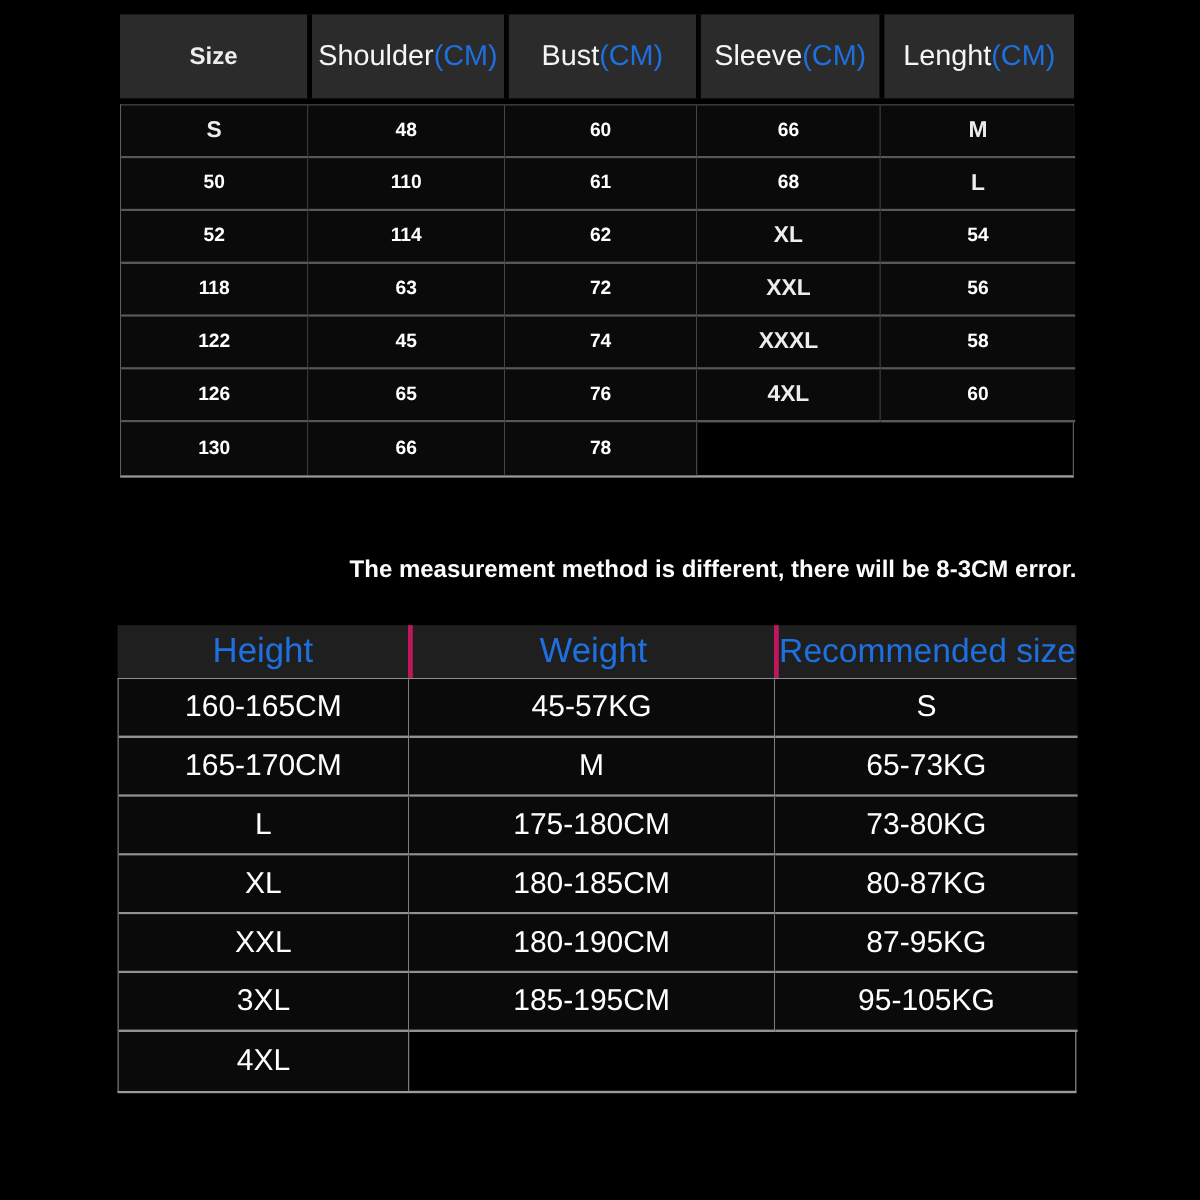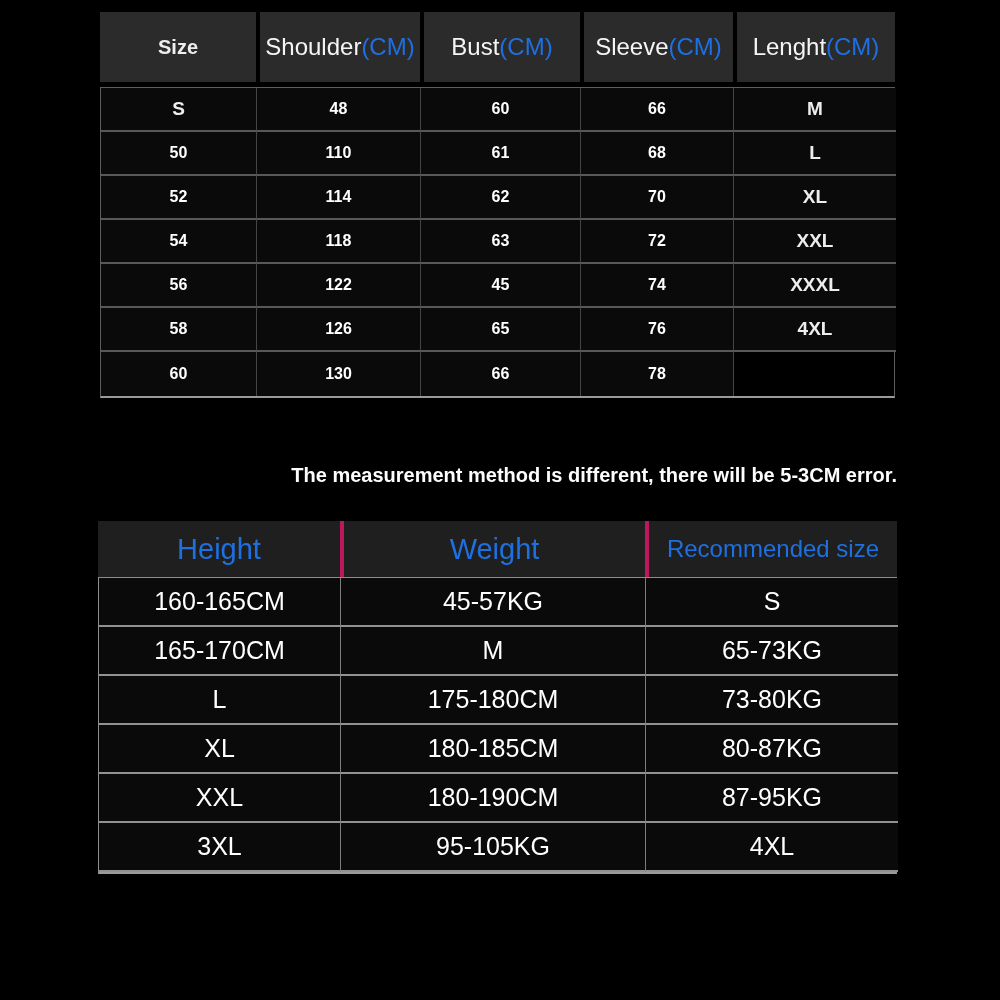--- a/index.html
+++ b/index.html
@@ -98,33 +98,33 @@
 
   
   .fit-chart {
     position: absolute;
     left: 98px;
     top: 521px;
     width: 799px;
   }
   .fit-chart .thead {
     grid-template-columns: 242px 305px 252px;
-    height: 56px;
+    height: 44px;
   }
   .fit-chart .hcell {
     background: var(--header-bg-bottom, #1f1f1f);
     color: var(--accent-blue, #1e70e0);
     font-size: 29px;
     font-weight: 400;
   }
   .fit-chart .hcell + .hcell {
     border-left: 4px solid #be185d;
   }
   .fit-chart .hcell.rec-h {
-    font-size: 24px;
+    font-size: 28px;
   }
   .fit-chart .tbody {
     grid-template-columns: 242px 305px 252px;
     margin-top: 0;
     border: 1px solid #8d8d8d;
     border-bottom: 2px solid #9a9a9a;
   }
   .fit-chart .cell {
     height: 49px;
     font-size: 25px;
@@ -170,21 +170,20 @@
     <div class="cell size-label">M</div>
     <div class="cell num">50</div>
     <div class="cell num">110</div>
     <div class="cell num">61</div>
     <div class="cell num">68</div>
 
     <div class="cell size-label">L</div>
     <div class="cell num">52</div>
     <div class="cell num">114</div>
     <div class="cell num">62</div>
-    <div class="cell num">70</div>
 
     <div class="cell size-label">XL</div>
     <div class="cell num">54</div>
     <div class="cell num">118</div>
     <div class="cell num">63</div>
     <div class="cell num">72</div>
 
     <div class="cell size-label">XXL</div>
     <div class="cell num">56</div>
     <div class="cell num">122</div>
@@ -198,21 +197,21 @@
     <div class="cell num">76</div>
 
     <div class="cell size-label">4XL</div>
     <div class="cell num">60</div>
     <div class="cell num">130</div>
     <div class="cell num">66</div>
     <div class="cell num">78</div>
   </div>
 </div>
 
-<div class="note">The measurement method is different, there will be 5-3CM error.</div>
+<div class="note">The measurement method is different, there will be 8-3CM error.</div>
 
 <div class="fit-chart">
   <div class="thead">
     <div class="hcell">Height</div>
     <div class="hcell">Weight</div>
     <div class="hcell rec-h">Recommended size</div>
   </div>
 
   <div class="tbody">
     <div class="cell">160-165CM</div>
@@ -230,16 +229,17 @@
     <div class="cell">XL</div>
 
     <div class="cell">180-185CM</div>
     <div class="cell">80-87KG</div>
     <div class="cell">XXL</div>
 
     <div class="cell">180-190CM</div>
     <div class="cell">87-95KG</div>
     <div class="cell">3XL</div>
 
+    <div class="cell">185-195CM</div>
     <div class="cell">95-105KG</div>
     <div class="cell">4XL</div>
   </div>
 </div>
 
 </body></html>

